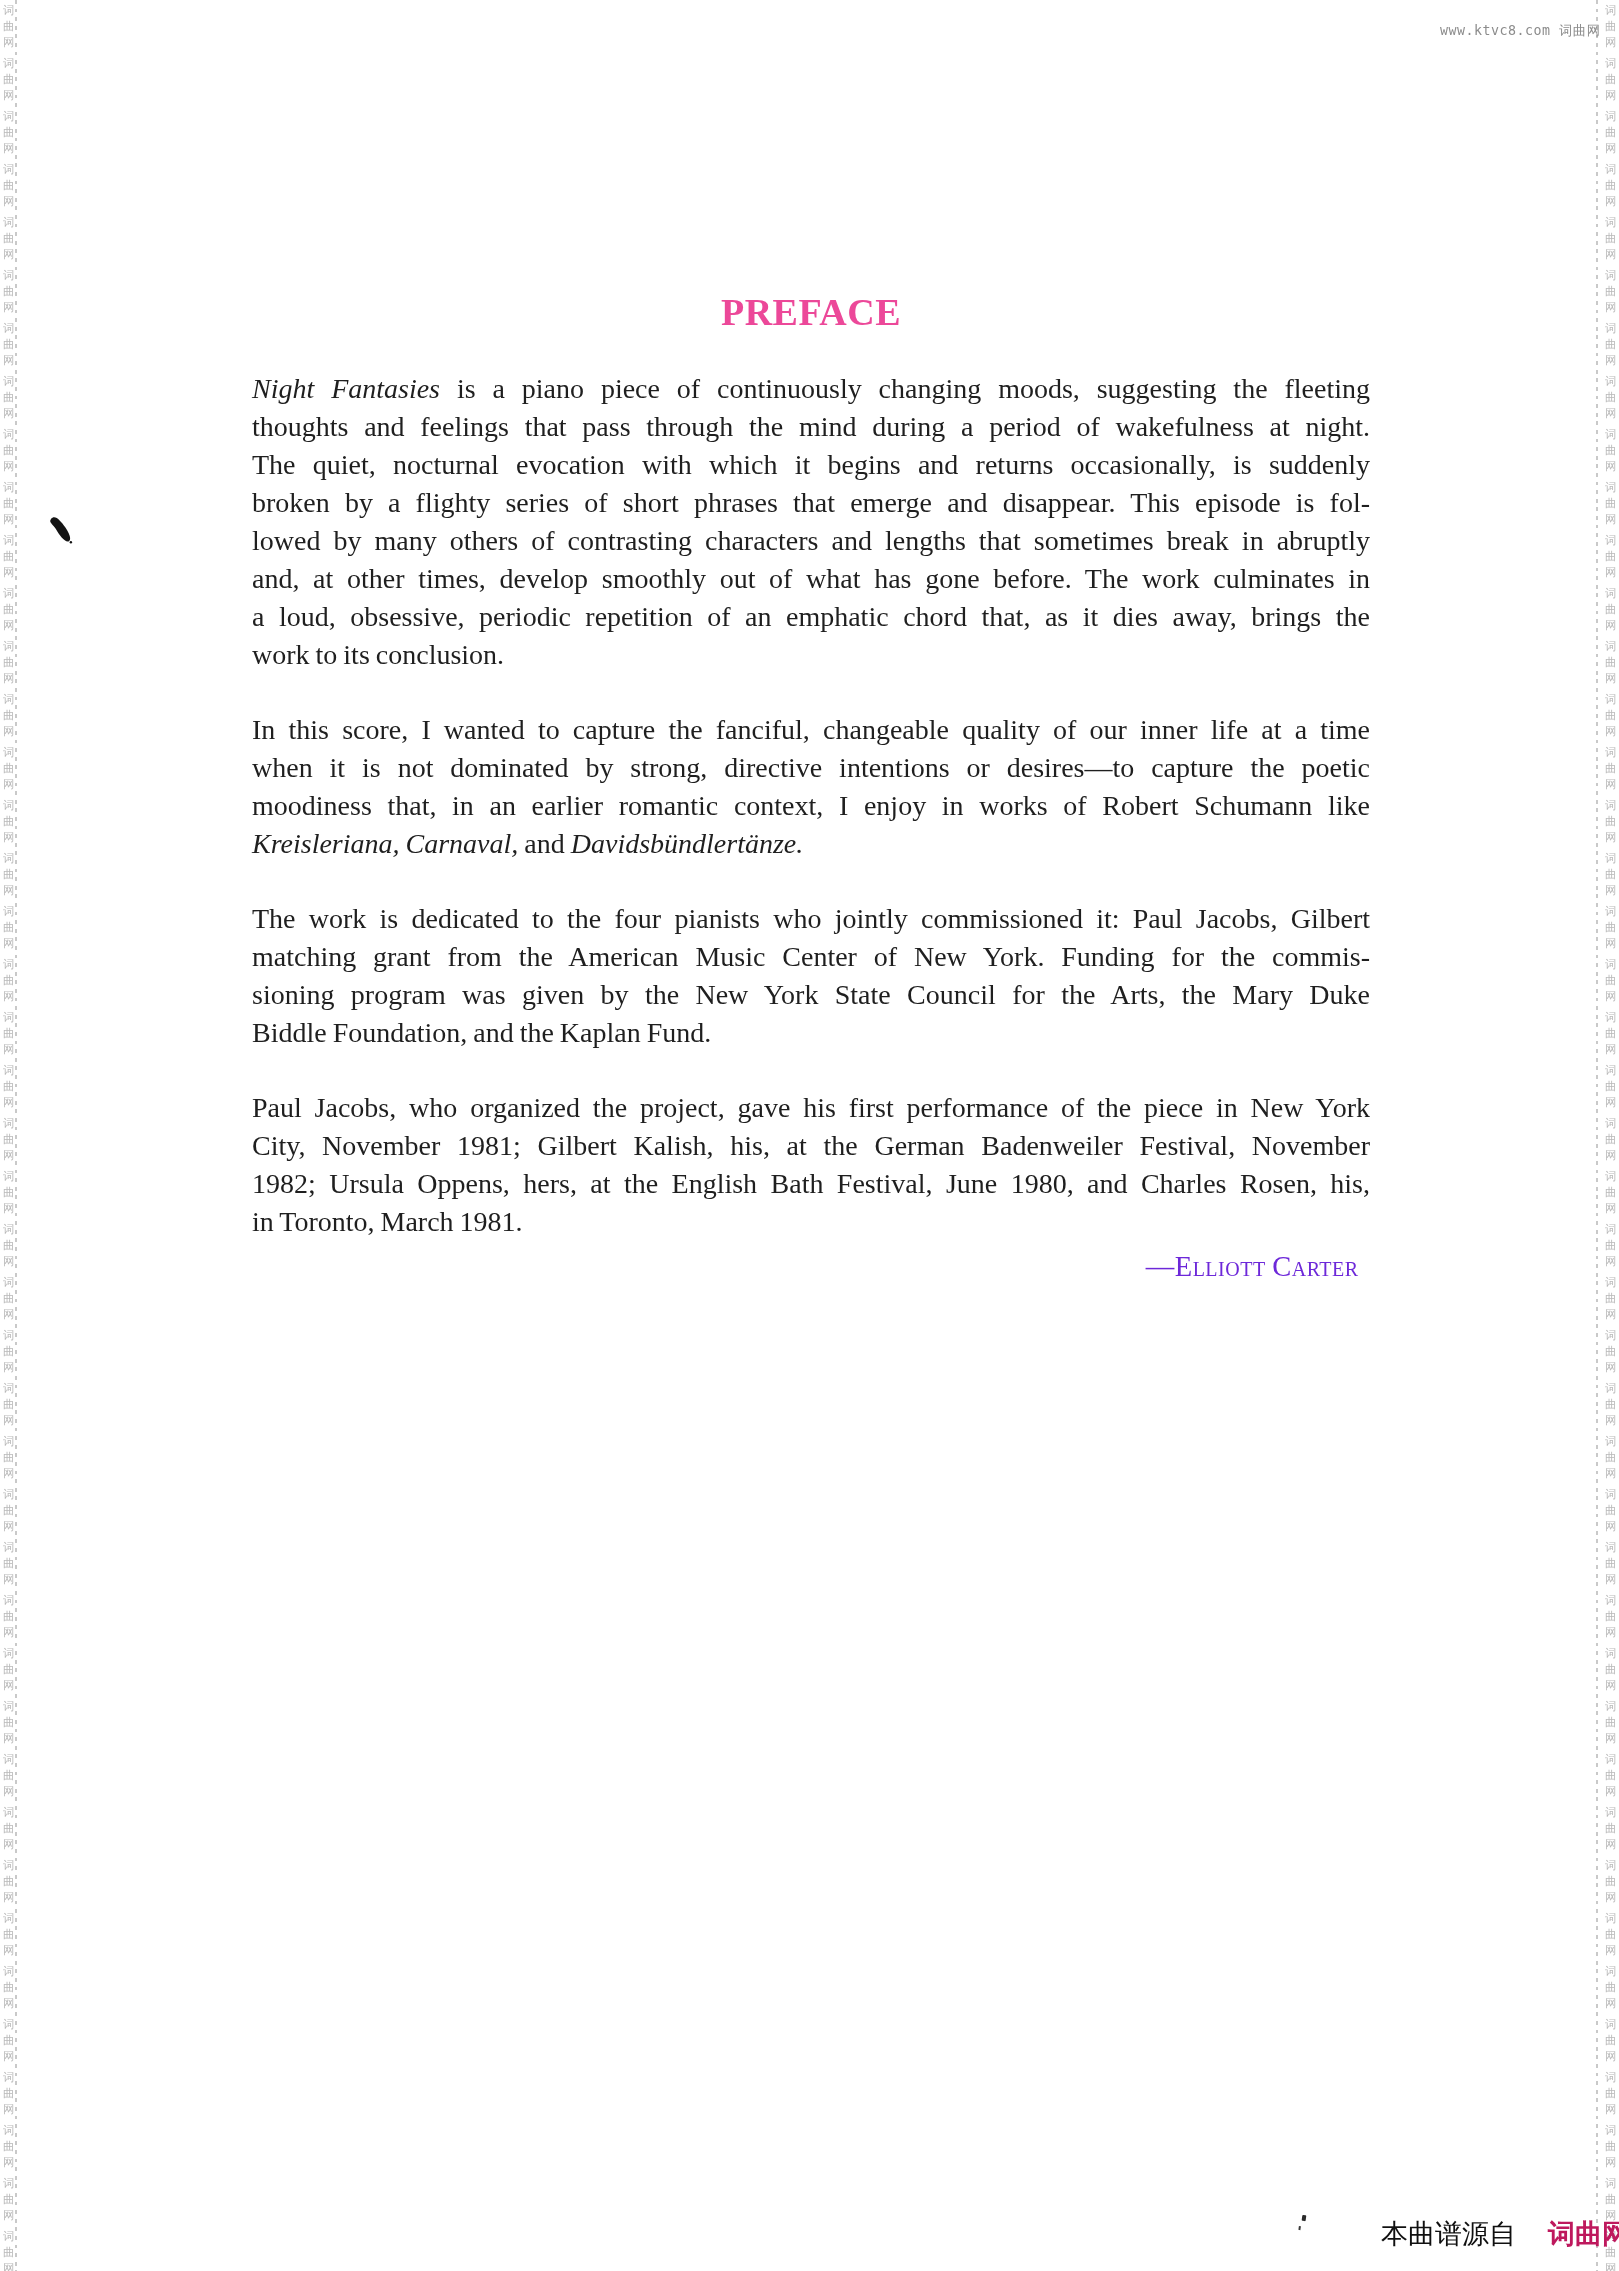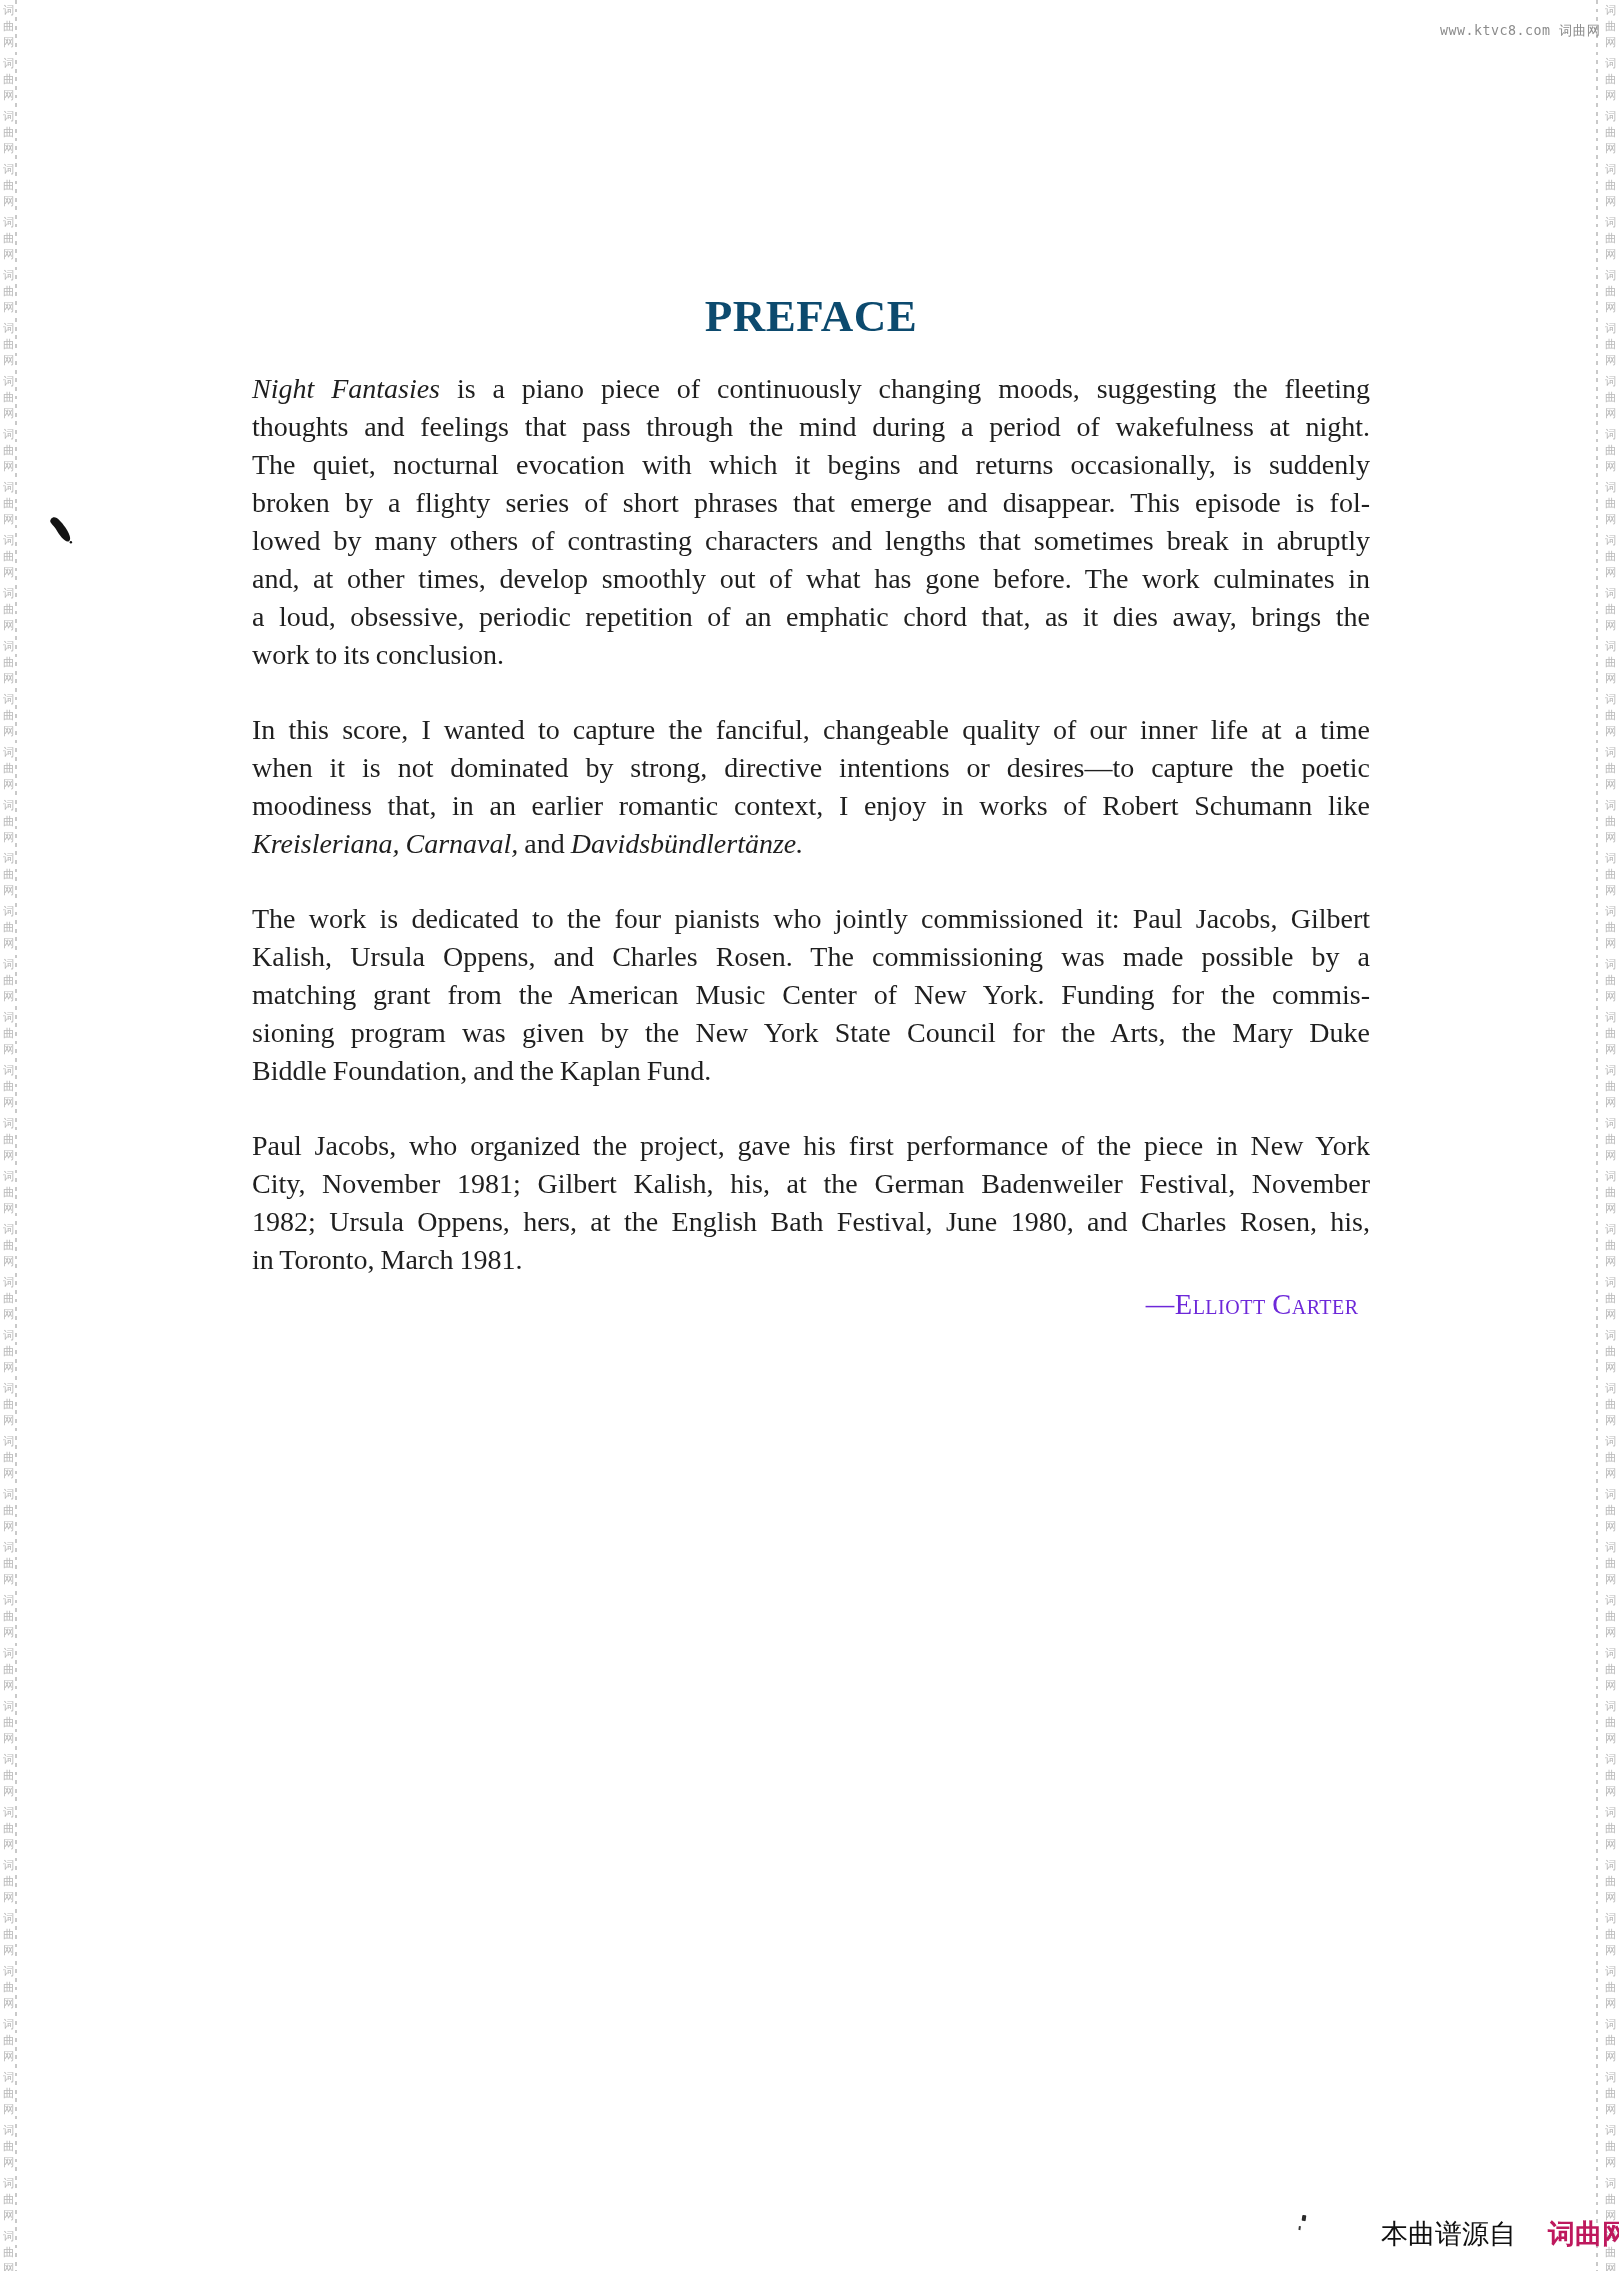--- a/index.html
+++ b/index.html
@@ -36,22 +36,22 @@
     position:absolute;top:22px;left:1440px;
     font-family:"DejaVu Sans Mono", monospace;
     font-size:13.3px;letter-spacing:0.5px;
     color:#8c8c8c;white-space:nowrap;
   }
 
   
   .title{
     position:absolute;top:290px;left:252px;width:1118px;
     text-align:center;
-    font-weight:bold;font-size:45px;letter-spacing:0.5px;
-    color:#0c4a6e;
+    font-weight:bold;font-size:38px;letter-spacing:0.5px;
+    color:#ec4899;
   }
 
   
   .doc-body{
     position:absolute;top:370px;left:252px;width:1118px;
     font-size:28px;line-height:38px;word-spacing:-1px;
   }
   .paragraph + .paragraph{margin-top:37px;}
   .line{text-align:justify;text-align-last:justify;}
   .line.last{text-align:left;text-align-last:left;}
@@ -553,21 +553,20 @@
         <div class="line last"><span>work to its conclusion.</span></div>
       </div>
       <div class="paragraph">
         <div class="line"><span>In this score, I wanted to capture the fanciful, changeable quality of our inner life at a time</span></div>
         <div class="line"><span>when it is not dominated by strong, directive intentions or desires—to capture the poetic</span></div>
         <div class="line"><span>moodiness that, in an earlier romantic context, I enjoy in works of Robert Schumann like</span></div>
         <div class="line last"><span class="it">Kreisleriana, Carnaval,</span><span> and </span><span class="it">Davidsbündlertänze.</span></div>
       </div>
       <div class="paragraph">
         <div class="line"><span>The work is dedicated to the four pianists who jointly commissioned it: Paul Jacobs, Gilbert</span></div>
-        <div class="line"><span>Kalish, Ursula Oppens, and Charles Rosen. The commissioning was made possible by a</span></div>
         <div class="line"><span>matching grant from the American Music Center of New York. Funding for the commis-</span></div>
         <div class="line"><span>sioning program was given by the New York State Council for the Arts, the Mary Duke</span></div>
         <div class="line last"><span>Biddle Foundation, and the Kaplan Fund.</span></div>
       </div>
       <div class="paragraph">
         <div class="line"><span>Paul Jacobs, who organized the project, gave his first performance of the piece in New York</span></div>
         <div class="line"><span>City, November 1981; Gilbert Kalish, his, at the German Badenweiler Festival, November</span></div>
         <div class="line"><span>1982; Ursula Oppens, hers, at the English Bath Festival, June 1980, and Charles Rosen, his,</span></div>
         <div class="line last"><span>in Toronto, March 1981.</span></div>
       </div>

